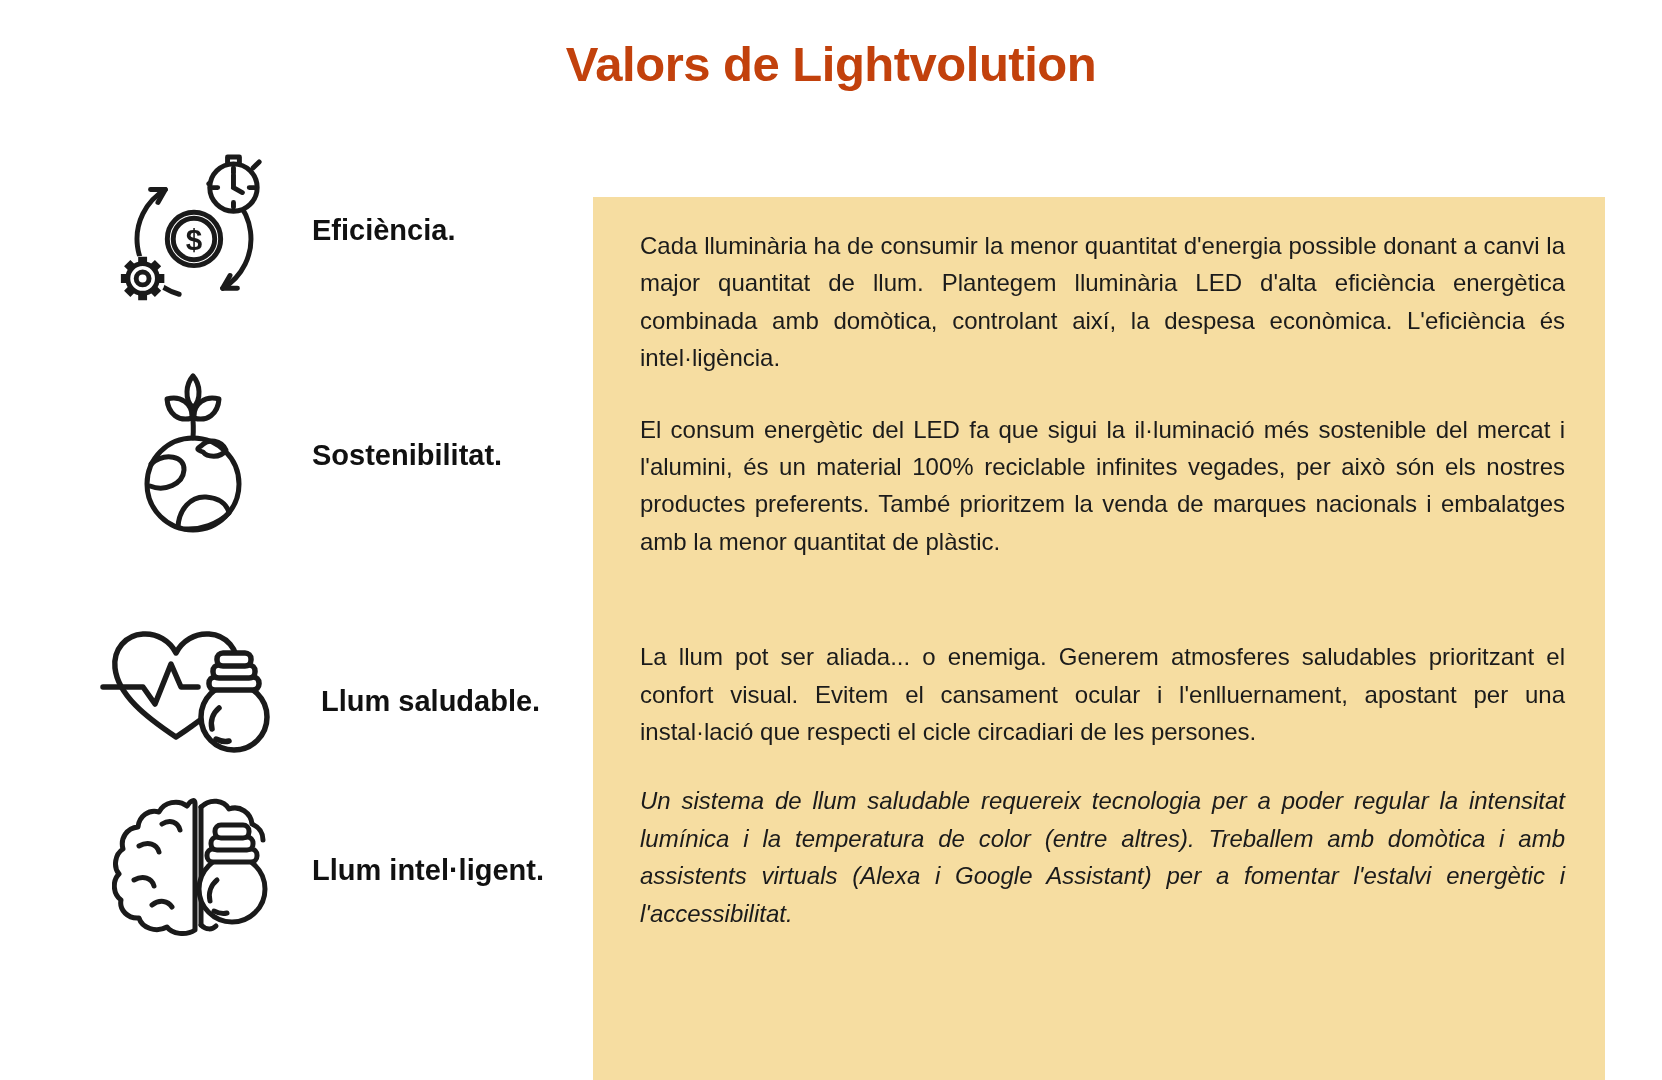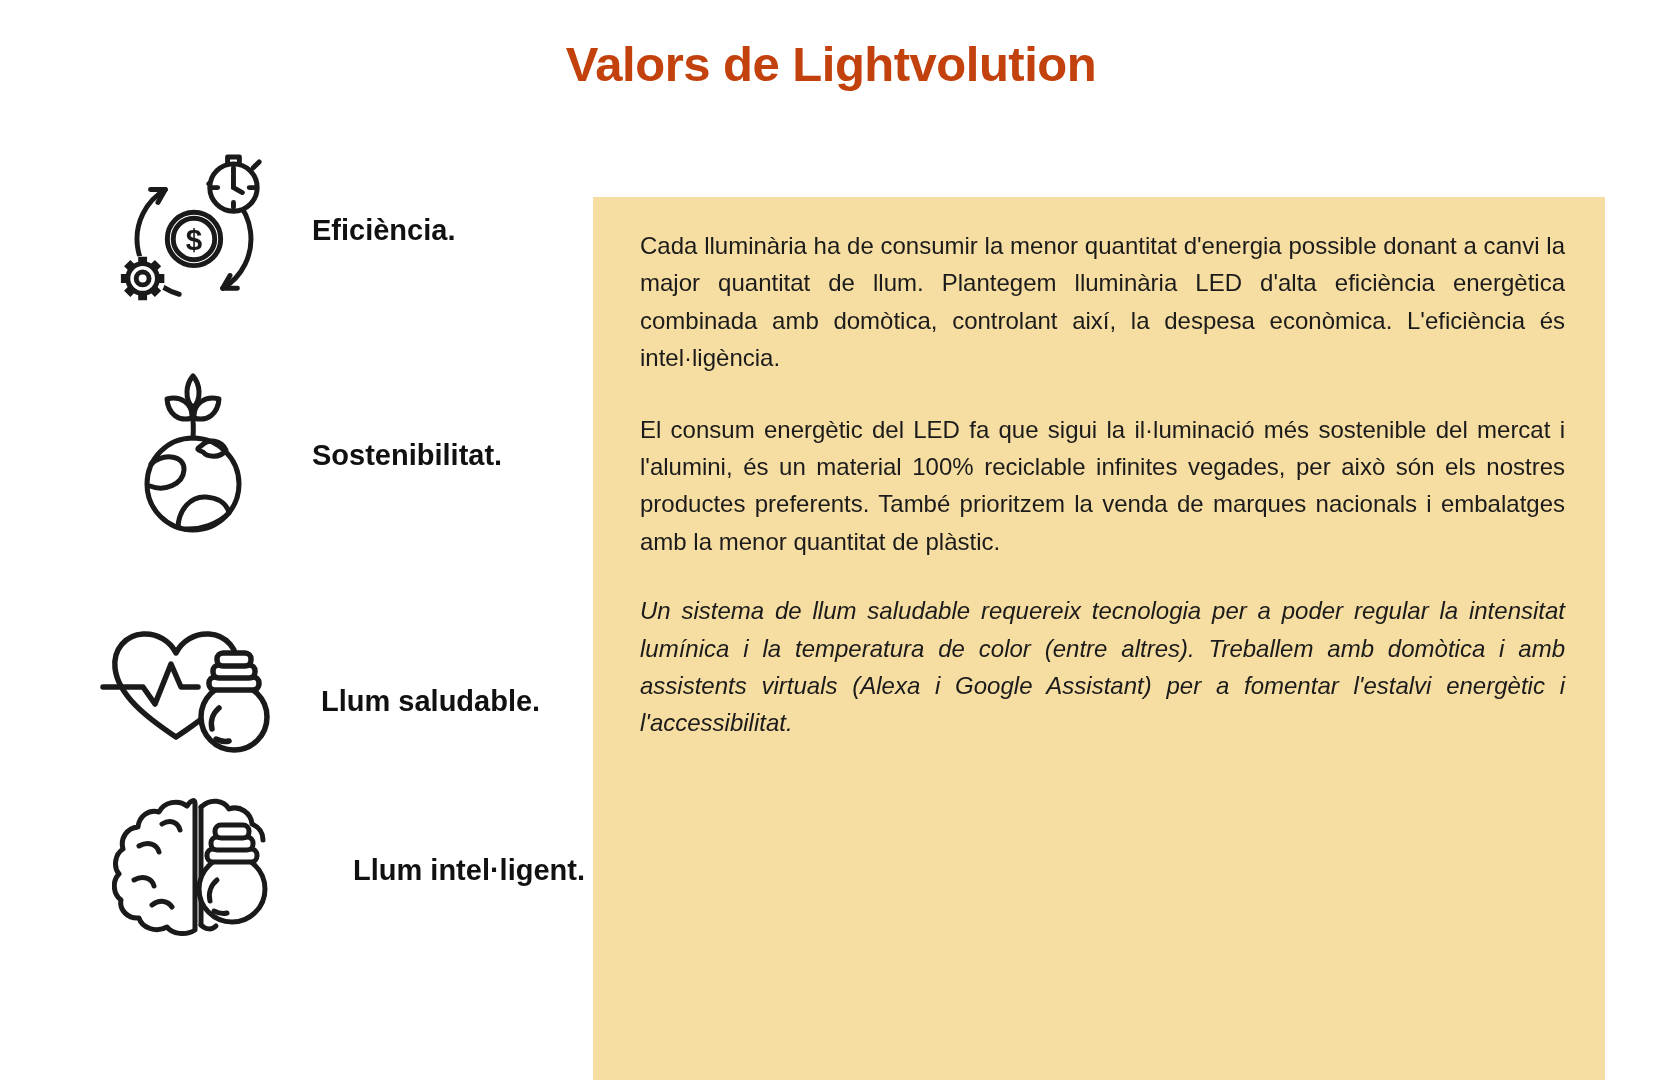--- a/index.html
+++ b/index.html
@@ -22,21 +22,21 @@
     font-size:24px;line-height:37.4px;margin:0;
     text-align:justify;color:#1b1b1b;
   }
   .para.p2{margin-top:34px;}
   .para.p3{margin-top:78px;}
   .para.p4{margin-top:32px;font-style:italic;}
   .heading{
     position:absolute;left:312px;font-size:29px;font-weight:700;
     line-height:34px;color:#111;white-space:nowrap;
   }
-  .h1{top:213px;} .h2{top:438px;} .h3{top:684px;margin-left:9px;} .h4{top:853px;margin-left:41px;}
+  .h1{top:213px;} .h2{top:438px;} .h3{top:684px;margin-left:9px;} .h4{top:853px;}
   .icon{position:absolute;}
   .i1{left:113px;top:151px;width:158px;height:168px;}
   .i2{left:143px;top:352px;width:100px;height:185px;}
   .i3{left:100px;top:607px;width:182px;height:152px;}
   .i4{left:112px;top:783px;width:172px;height:158px;}
   .icon svg{width:100%;height:100%;display:block;}
 </style>
 </head>
 <body>
 
@@ -120,14 +120,15 @@
 </div>
 
 <div class="heading h1">Eficiència.</div>
 <div class="heading h2">Sostenibilitat.</div>
 <div class="heading h3">Llum saludable.</div>
 <div class="heading h4">Llum intel·ligent.</div>
 
 <div class="panel">
   <p class="para p1">Cada lluminària ha de consumir la menor quantitat d'energia possible donant a canvi la major quantitat de llum. Plantegem lluminària LED d'alta eficiència energètica combinada amb domòtica, controlant així, la despesa econòmica. L'eficiència és intel·ligència.</p>
   <p class="para p2">El consum energètic del LED fa que sigui la il·luminació més sostenible del mercat i l'alumini, és un material 100% reciclable infinites vegades, per això són els nostres productes preferents. També prioritzem la venda de marques nacionals i embalatges amb la menor quantitat de plàstic.</p>
+  <p class="para p3">La llum pot ser aliada... o enemiga. Generem atmosferes saludables prioritzant el confort visual. Evitem el cansament ocular i l'enlluernament, apostant per una instal·lació que respecti el cicle circadiari de les persones.</p>
   <p class="para p4">Un sistema de llum saludable requereix tecnologia per a poder regular la intensitat lumínica i la temperatura de color (entre altres). Treballem amb domòtica i amb assistents virtuals (Alexa i Google Assistant) per a fomentar l'estalvi energètic i l'accessibilitat.</p>
 </div>
 
 </body></html>

